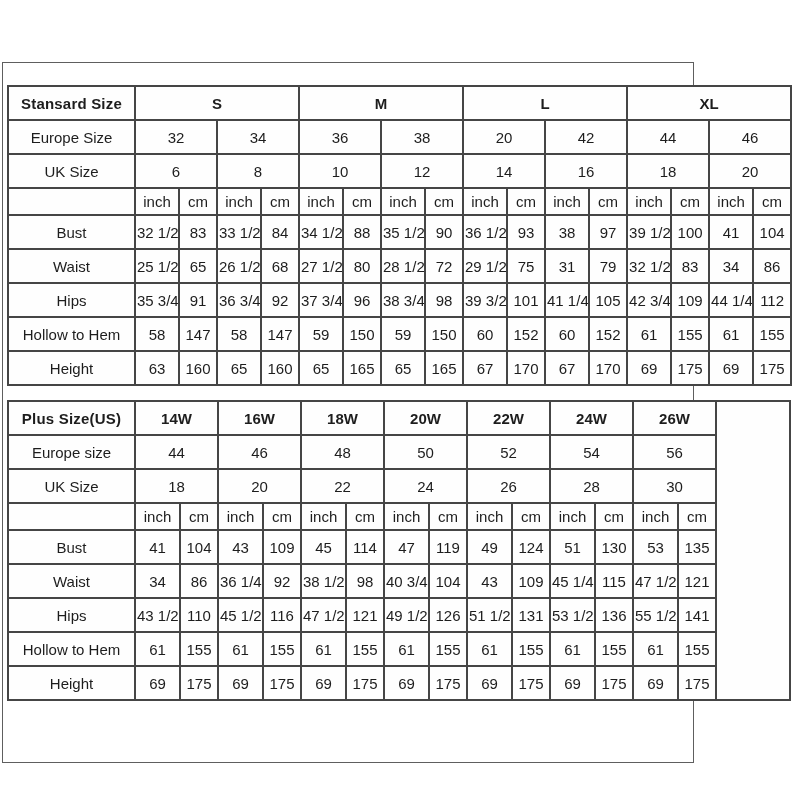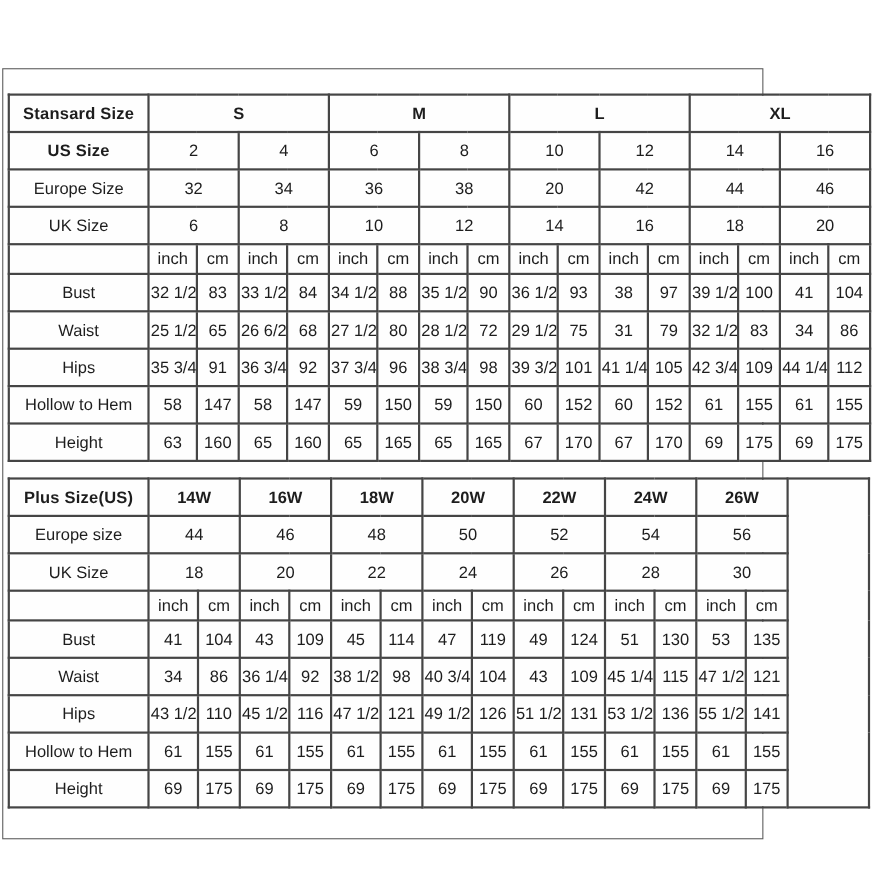--- a/index.html
+++ b/index.html
@@ -68,31 +68,20 @@
       </colgroup>
     <tbody>
         <tr>
           <td class="bold-cell">Stansard Size</td>
           <td colspan="4" class="group-cell">S</td>
           <td colspan="4" class="group-cell">M</td>
           <td colspan="4" class="group-cell">L</td>
           <td colspan="4" class="group-cell">XL</td>
         </tr>
         <tr>
-          <td class="bold-cell">US Size</td>
-          <td colspan="2">2</td>
-          <td colspan="2">4</td>
-          <td colspan="2">6</td>
-          <td colspan="2">8</td>
-          <td colspan="2">10</td>
-          <td colspan="2">12</td>
-          <td colspan="2">14</td>
-          <td colspan="2">16</td>
-        </tr>
-        <tr>
           <td>Europe Size</td>
           <td colspan="2">32</td>
           <td colspan="2">34</td>
           <td colspan="2">36</td>
           <td colspan="2">38</td>
           <td colspan="2">20</td>
           <td colspan="2">42</td>
           <td colspan="2">44</td>
           <td colspan="2">46</td>
         </tr>
@@ -142,21 +131,21 @@
           <td>97</td>
           <td>39 1/2</td>
           <td>100</td>
           <td>41</td>
           <td>104</td>
         </tr>
         <tr>
           <td>Waist</td>
           <td>25 1/2</td>
           <td>65</td>
-          <td>26 6/2</td>
+          <td>26 1/2</td>
           <td>68</td>
           <td>27 1/2</td>
           <td>80</td>
           <td>28 1/2</td>
           <td>72</td>
           <td>29 1/2</td>
           <td>75</td>
           <td>31</td>
           <td>79</td>
           <td>32 1/2</td>

